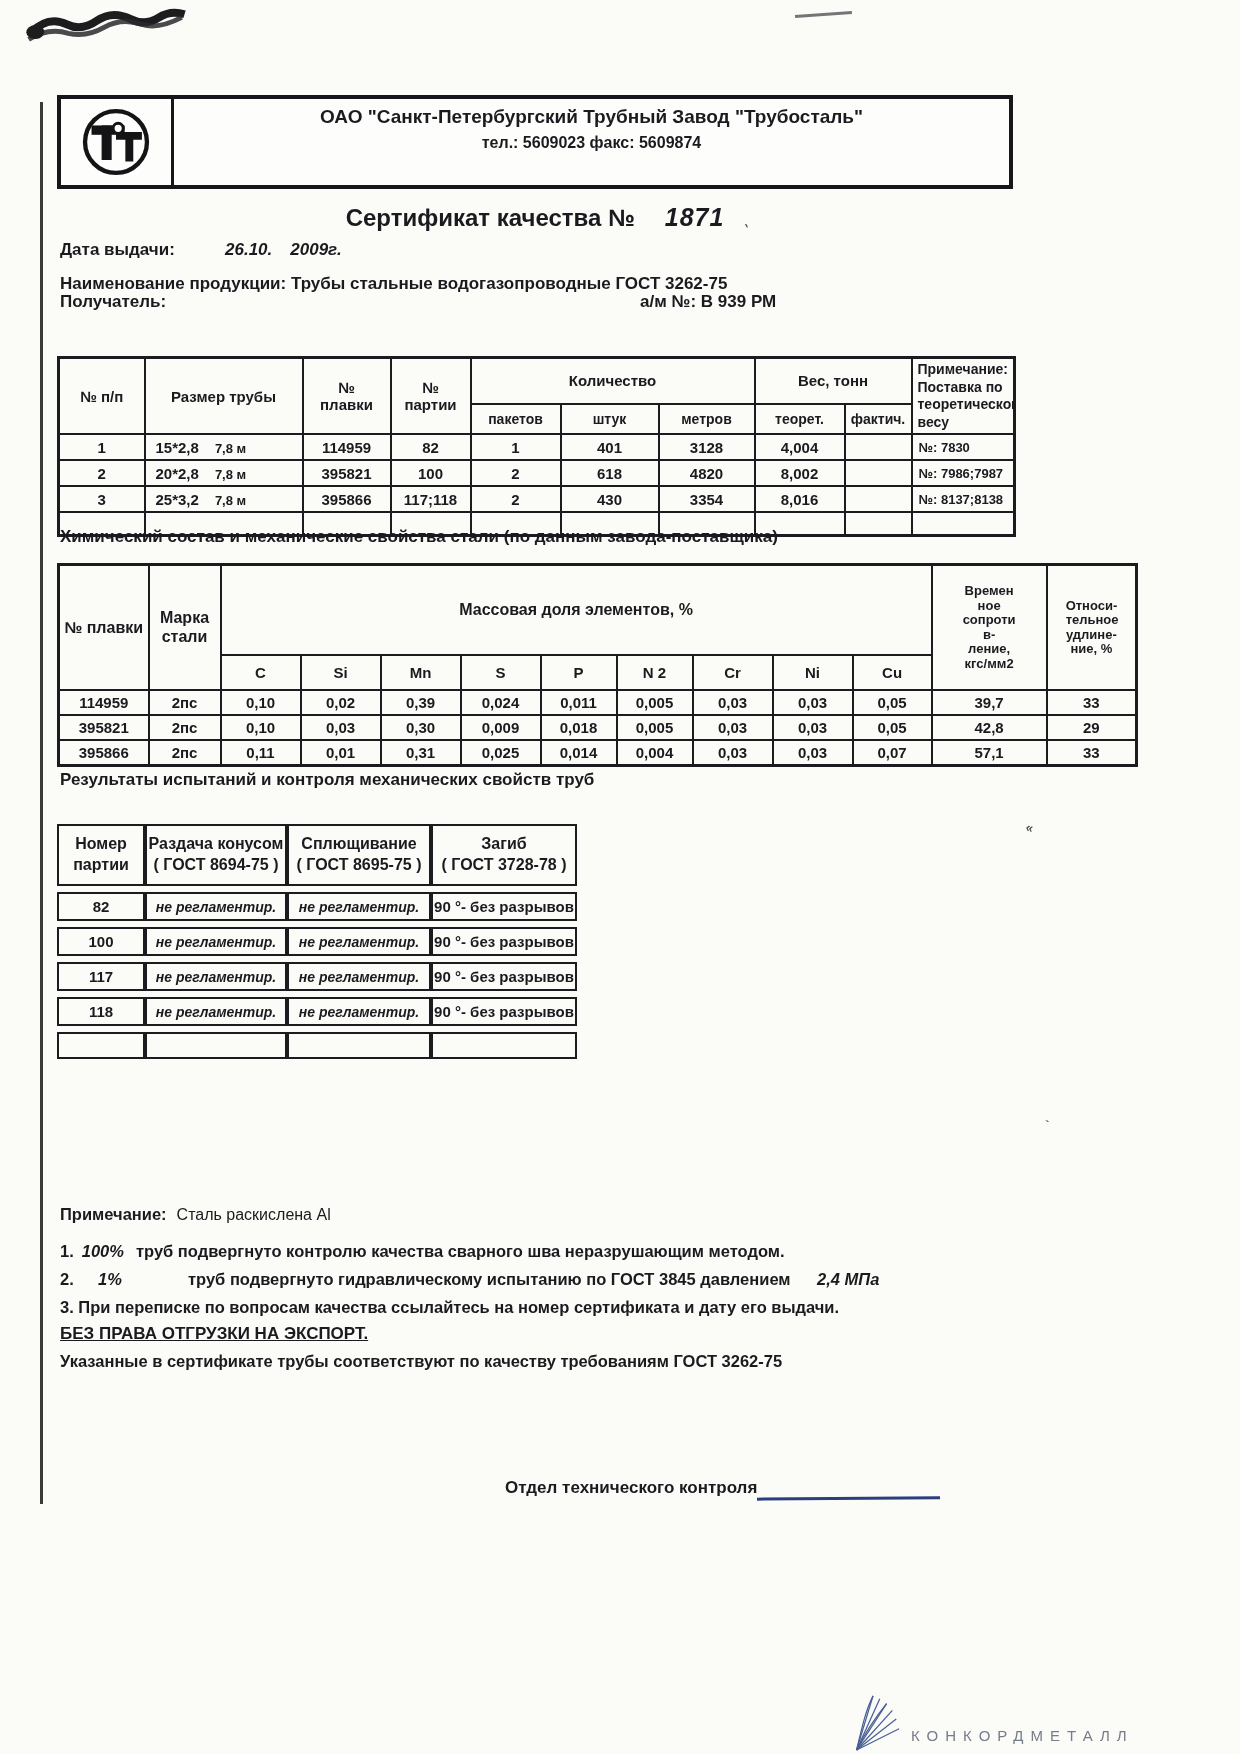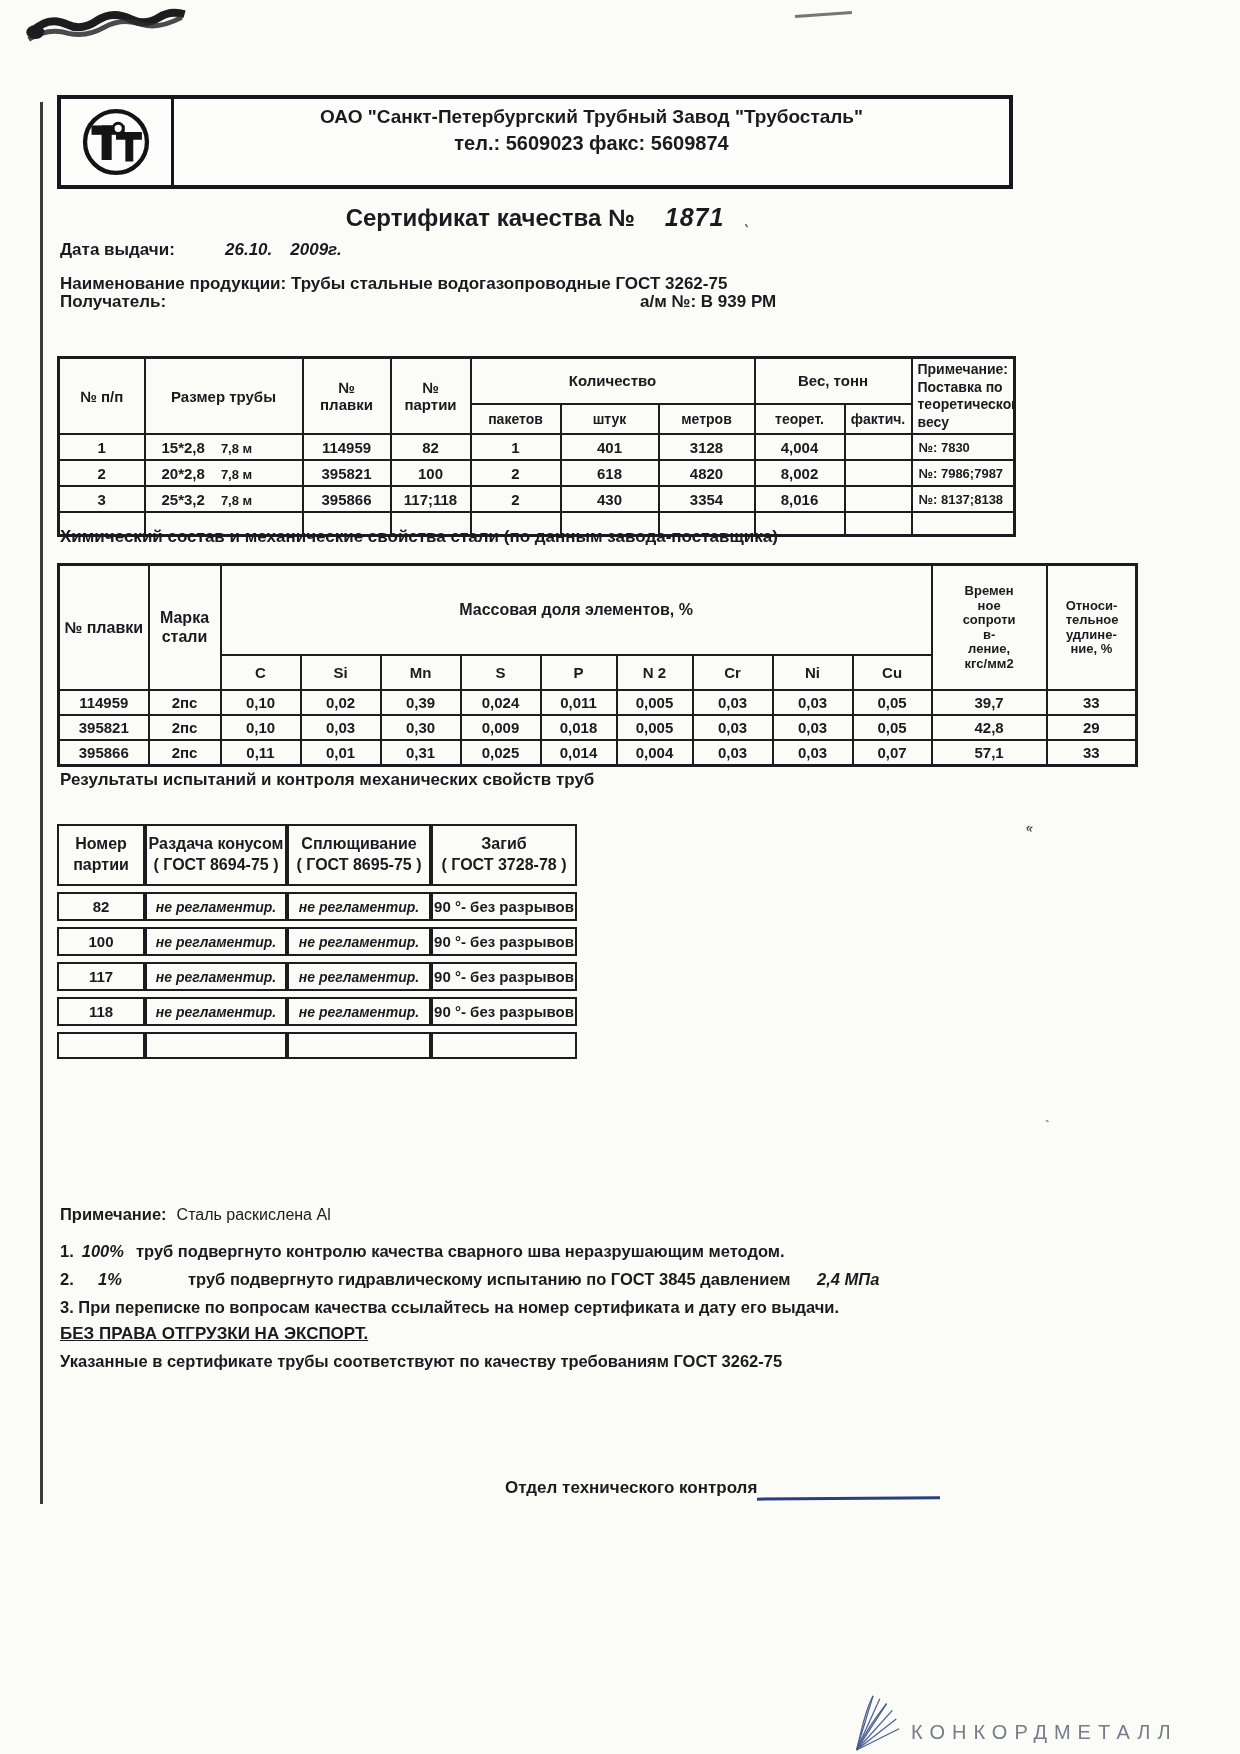--- a/index.html
+++ b/index.html
@@ -25,21 +25,21 @@
 
   
   .hbox{
     left:57px;top:95px;width:956px;height:94px;
     border:4px solid #17171b;display:flex;box-sizing:border-box;background:#fdfdfb;
   }
   .logo-cell{width:110px;border-right:3px solid #17171b;display:flex;align-items:center;justify-content:center;}
   .company{flex:1;text-align:center;font-weight:bold;padding-top:5px;line-height:26px;}
   .company .l1{font-size:19px;}
   .company .l2{font-size:18px;}
-  .company .l3{font-size:20px;}
+  .company .l3{font-size:16px;}
 
   .title-line{left:57px;top:203px;width:956px;text-align:center;font-weight:bold;font-size:24px;}
   .title-line .no{font-style:italic;margin-left:30px;font-size:25px;letter-spacing:1px;}
 
   .meta{font-weight:bold;font-size:17px;}
   .date-line{left:60px;top:240px;}
   .date-line .lbl{display:inline-block;width:165px;}
   .date-line .v{font-style:italic;}
   .date-line .v2{margin-left:18px;font-style:italic;}
   .prod-line{left:60px;top:266px;margin-top:8px;}
@@ -57,21 +57,21 @@
 
   .t1{left:57px;top:356px;width:956px;}
   .t1 th{font-size:15px;}
   .t1 .sub th{font-size:14px;height:25px;}
   .t1 thead tr:first-child{height:38px;}
   .t1 tbody tr{height:26px;}
   .t1 tbody tr.empty{height:23px;}
   .t1 td{font-size:15px;}
   .t1 .note-h{font-size:14px;text-align:left;padding:2px 5px;line-height:1.25;}
   .t1 td.note{font-size:13px;text-align:left;padding-left:6px;}
-  .t1 td.size{text-align:left;padding-left:16px;}
+  .t1 td.size{text-align:left;padding-left:10px;}
   .t1 .len{font-size:13px;margin-left:16px;}
 
   .sec-title{left:60px;top:527px;font-weight:bold;font-size:17px;}
   .sec-title2{left:60px;top:770px;font-weight:bold;font-size:17px;}
 
   .t2{left:57px;top:563px;width:1078px;}
   .t2 thead tr:first-child{height:78px;}
   .t2 thead tr.sub{height:30px;}
   .t2 th{font-size:16px;}
   .t2 .sub th{font-size:15px;}
@@ -100,21 +100,21 @@
   .n2l .pv{position:absolute;left:757px;font-style:italic;}
   .n3{top:1298px;}
   .n4{top:1324px;font-size:17px;text-decoration:underline;}
   .n5{top:1352px;}
 
   .sig-label{left:505px;top:1478px;font-weight:bold;font-size:17px;}
   .sig-line{left:757px;top:1497px;width:183px;height:3px;background:#2b3e7e;transform:rotate(-0.4deg);}
 
   .brand{left:845px;top:1692px;display:flex;align-items:flex-end;}
   .brand-text{
-    font-size:20px;letter-spacing:7px;color:#767d89;font-weight:500;
+    font-size:15px;letter-spacing:7px;color:#767d89;font-weight:500;
     padding-bottom:8px;margin-left:8px;white-space:nowrap;
   }
 </style>
 </head>
 <body>
 
 <div class="page">
 
   <svg class="abs" style="left:25px;top:4px;transform:rotate(-3deg);" width="175" height="42" viewBox="0 0 175 42">
     <path d="M6 24 q18 -16 36 -6 q14 8 30 -2 q16 -10 34 0 q14 8 28 0 q12 -7 26 -2" stroke="#1d1d20" stroke-width="8" fill="none"></path>

